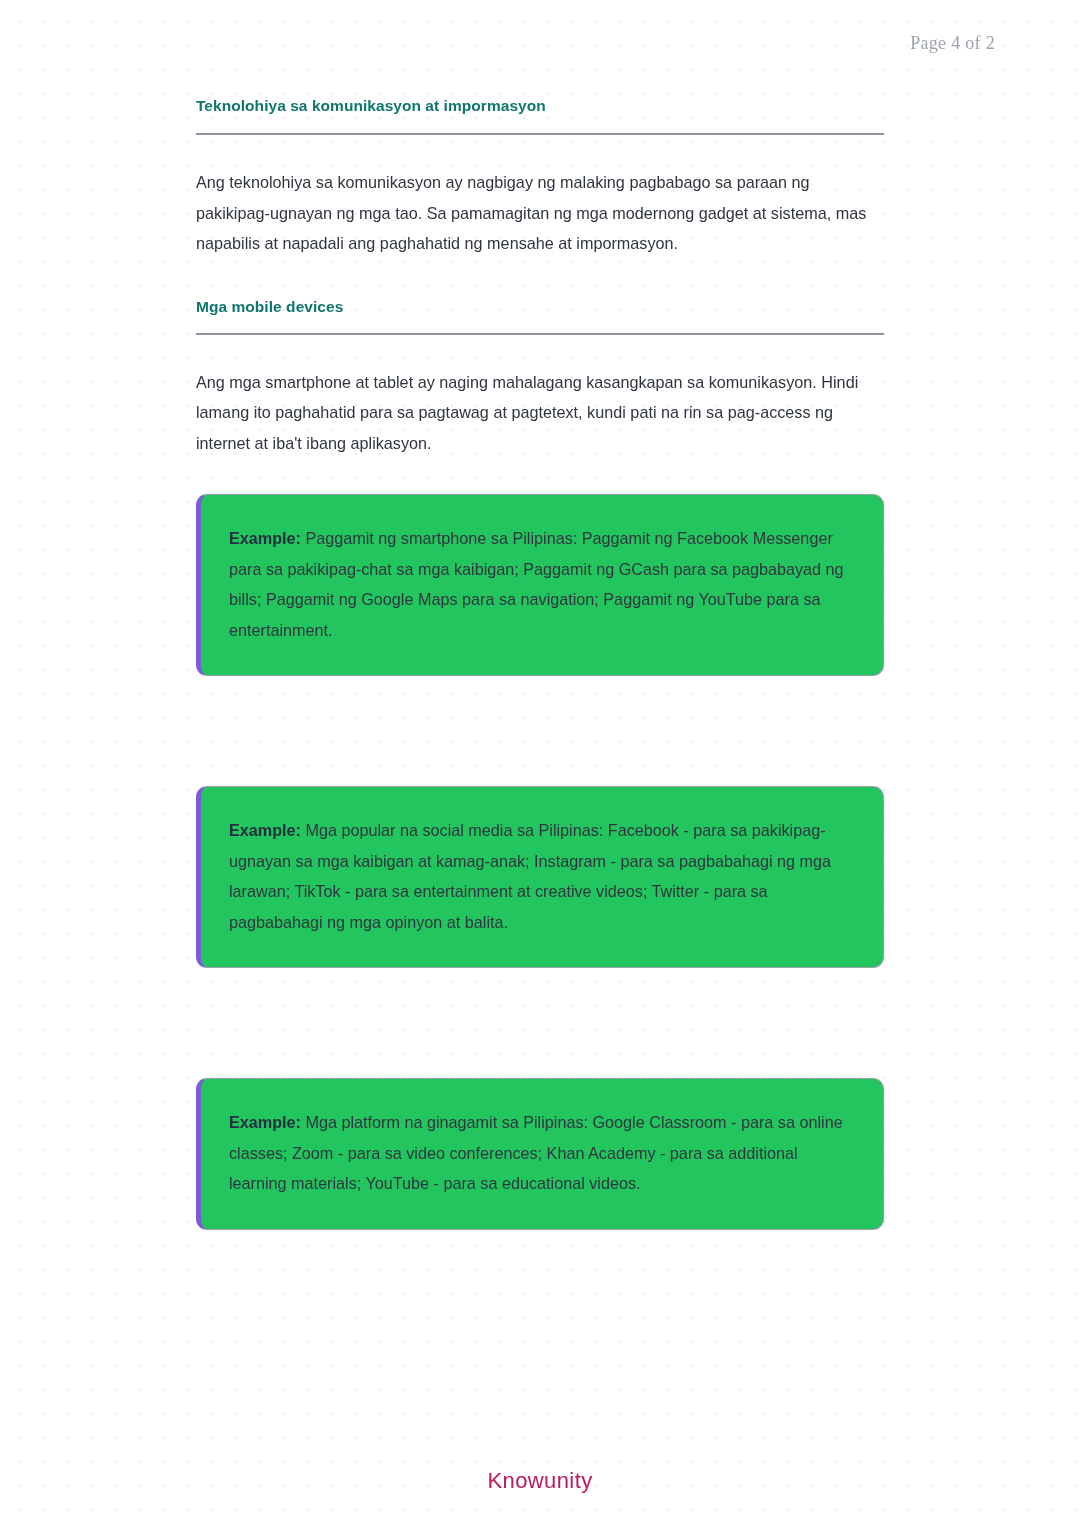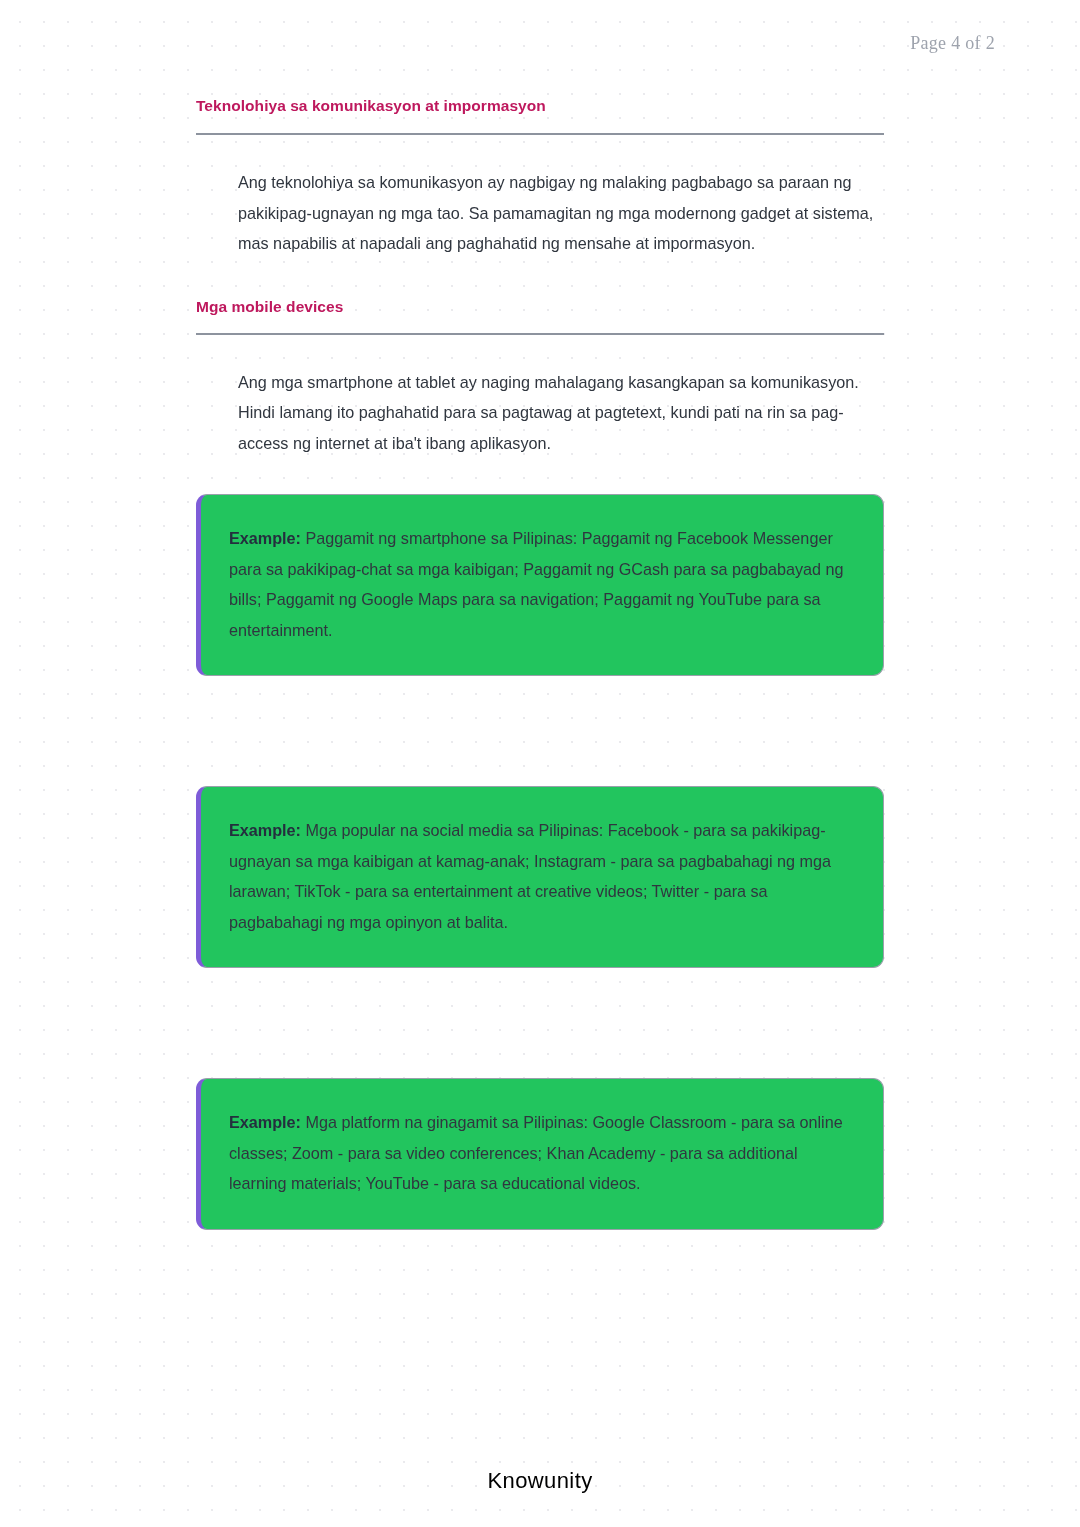--- a/index.html
+++ b/index.html
@@ -37,36 +37,35 @@
     position: absolute;
     left: 196px;
     top: 96px;
     width: 688px;
   }
 
   
   .section-heading {
     font-size: 15.5px;
     font-weight: bold;
-    color: #be185d;
+    color: #0f766e;
     letter-spacing: 0.05px;
     line-height: 1.3;
     padding-bottom: 16px;
     border-bottom: 2px solid #8d939e;
   }
 
   .section-heading.first { padding-bottom: 17px; }
 
   
   .body-text {
     font-size: 16.2px;
     line-height: 30.5px;
     color: #30363f;
     letter-spacing: 0.01px;
-    margin-left: 42px;
   }
 
   .gap-after-rule { height: 32px; }
   .gap-para-to-heading { height: 38px; }
   .gap-para-to-box { height: 36px; }
   .gap-box-to-heading { height: 42px; }
 
   
   .example-box {
     border: 1px solid #9aa0ab;
@@ -88,21 +87,21 @@
   }
 
   
   .watermark {
     position: absolute;
     left: 0;
     right: 0;
     bottom: 33px;
     text-align: center;
     font-size: 22px;
-    color: #000000;
+    color: #be185d;
     letter-spacing: 0.4px;
   }
 </style>
 </head>
 <body>
 
 <div class="page-header">Page 4 of 2</div>
 
 <div class="content">
 

